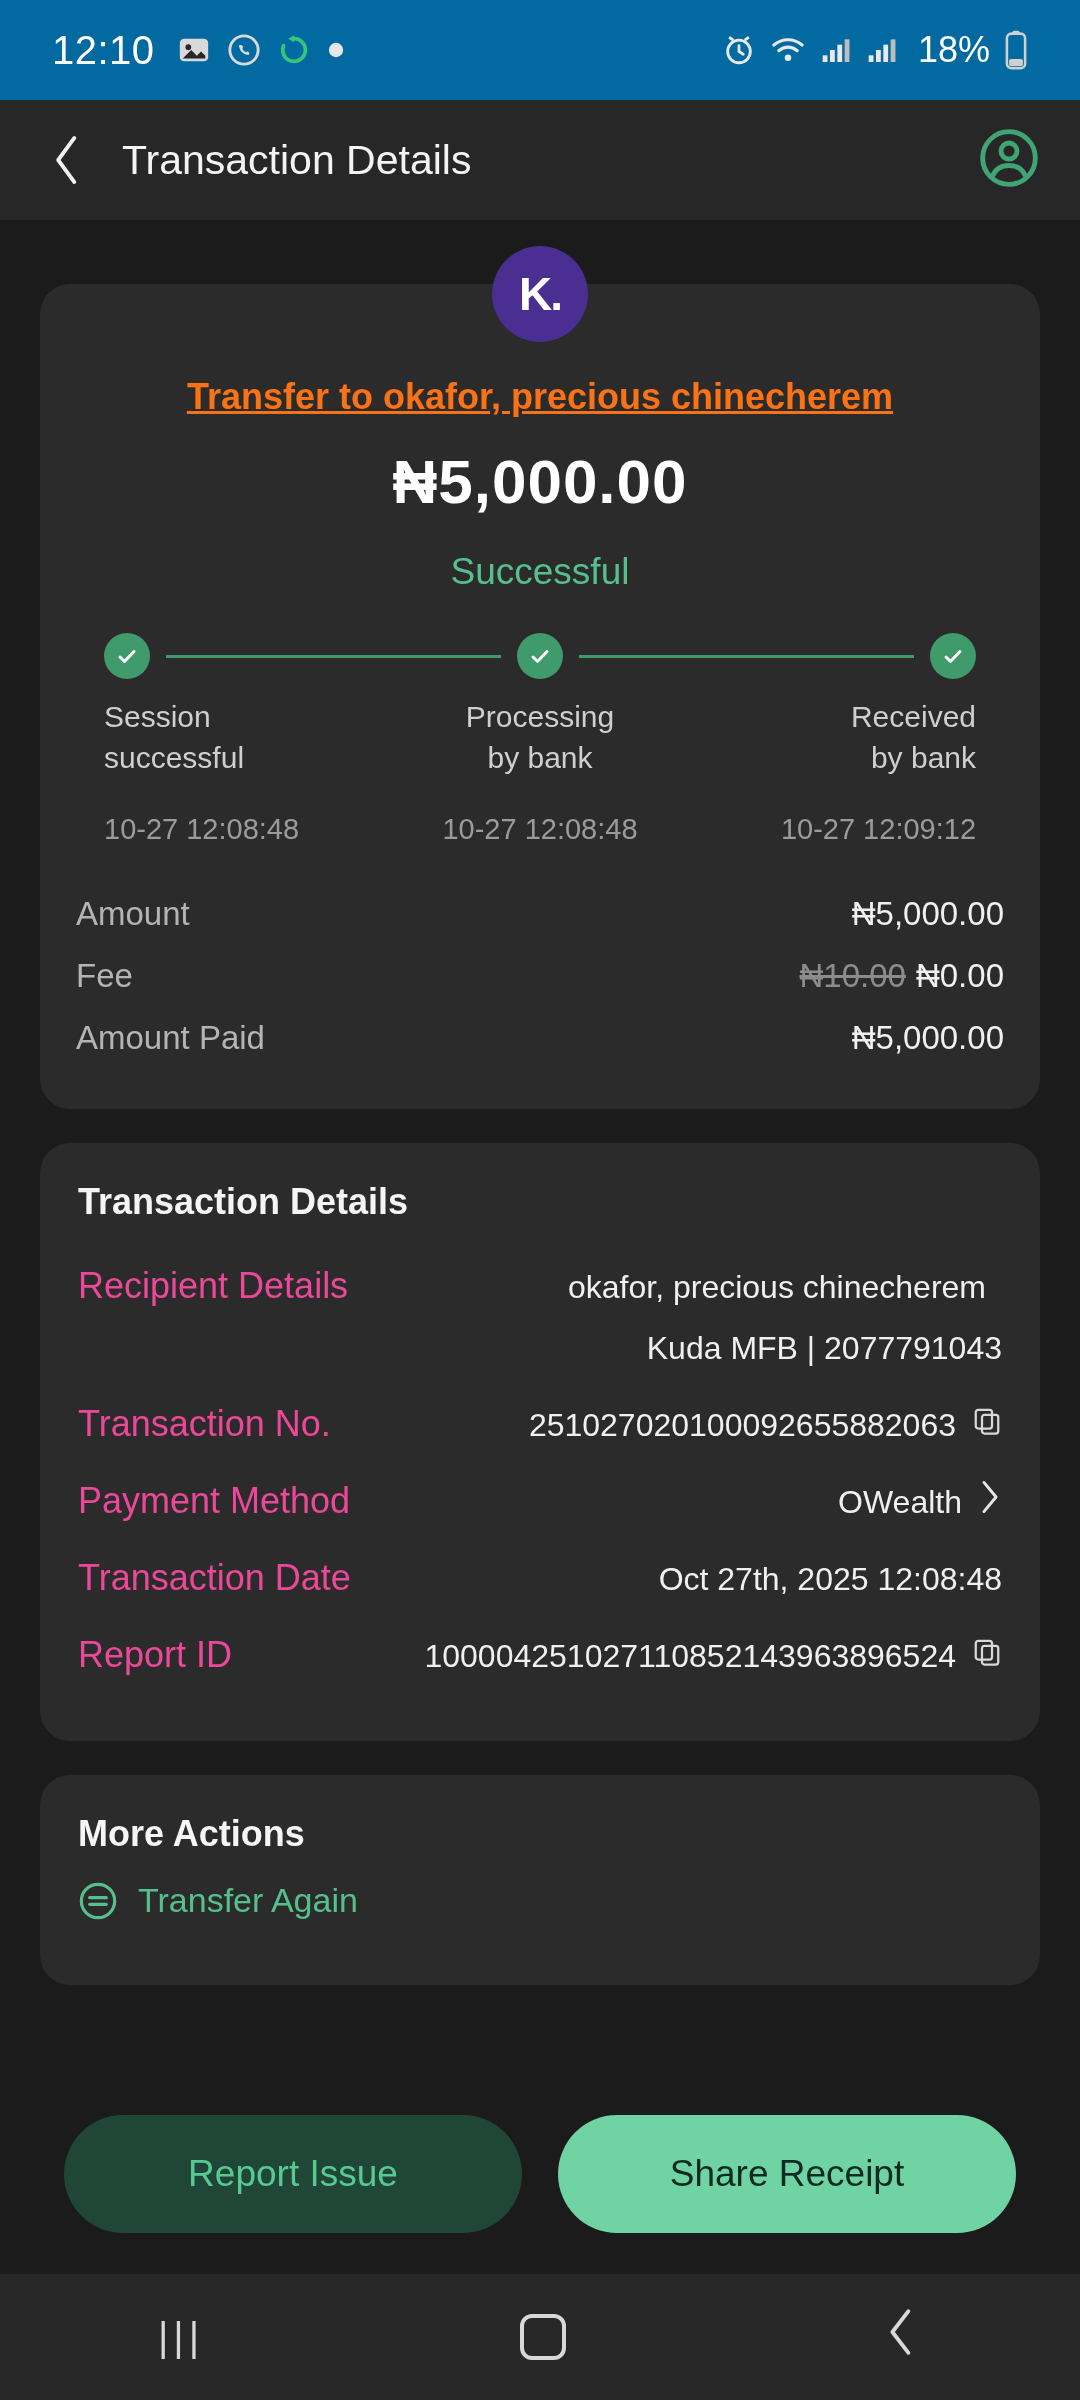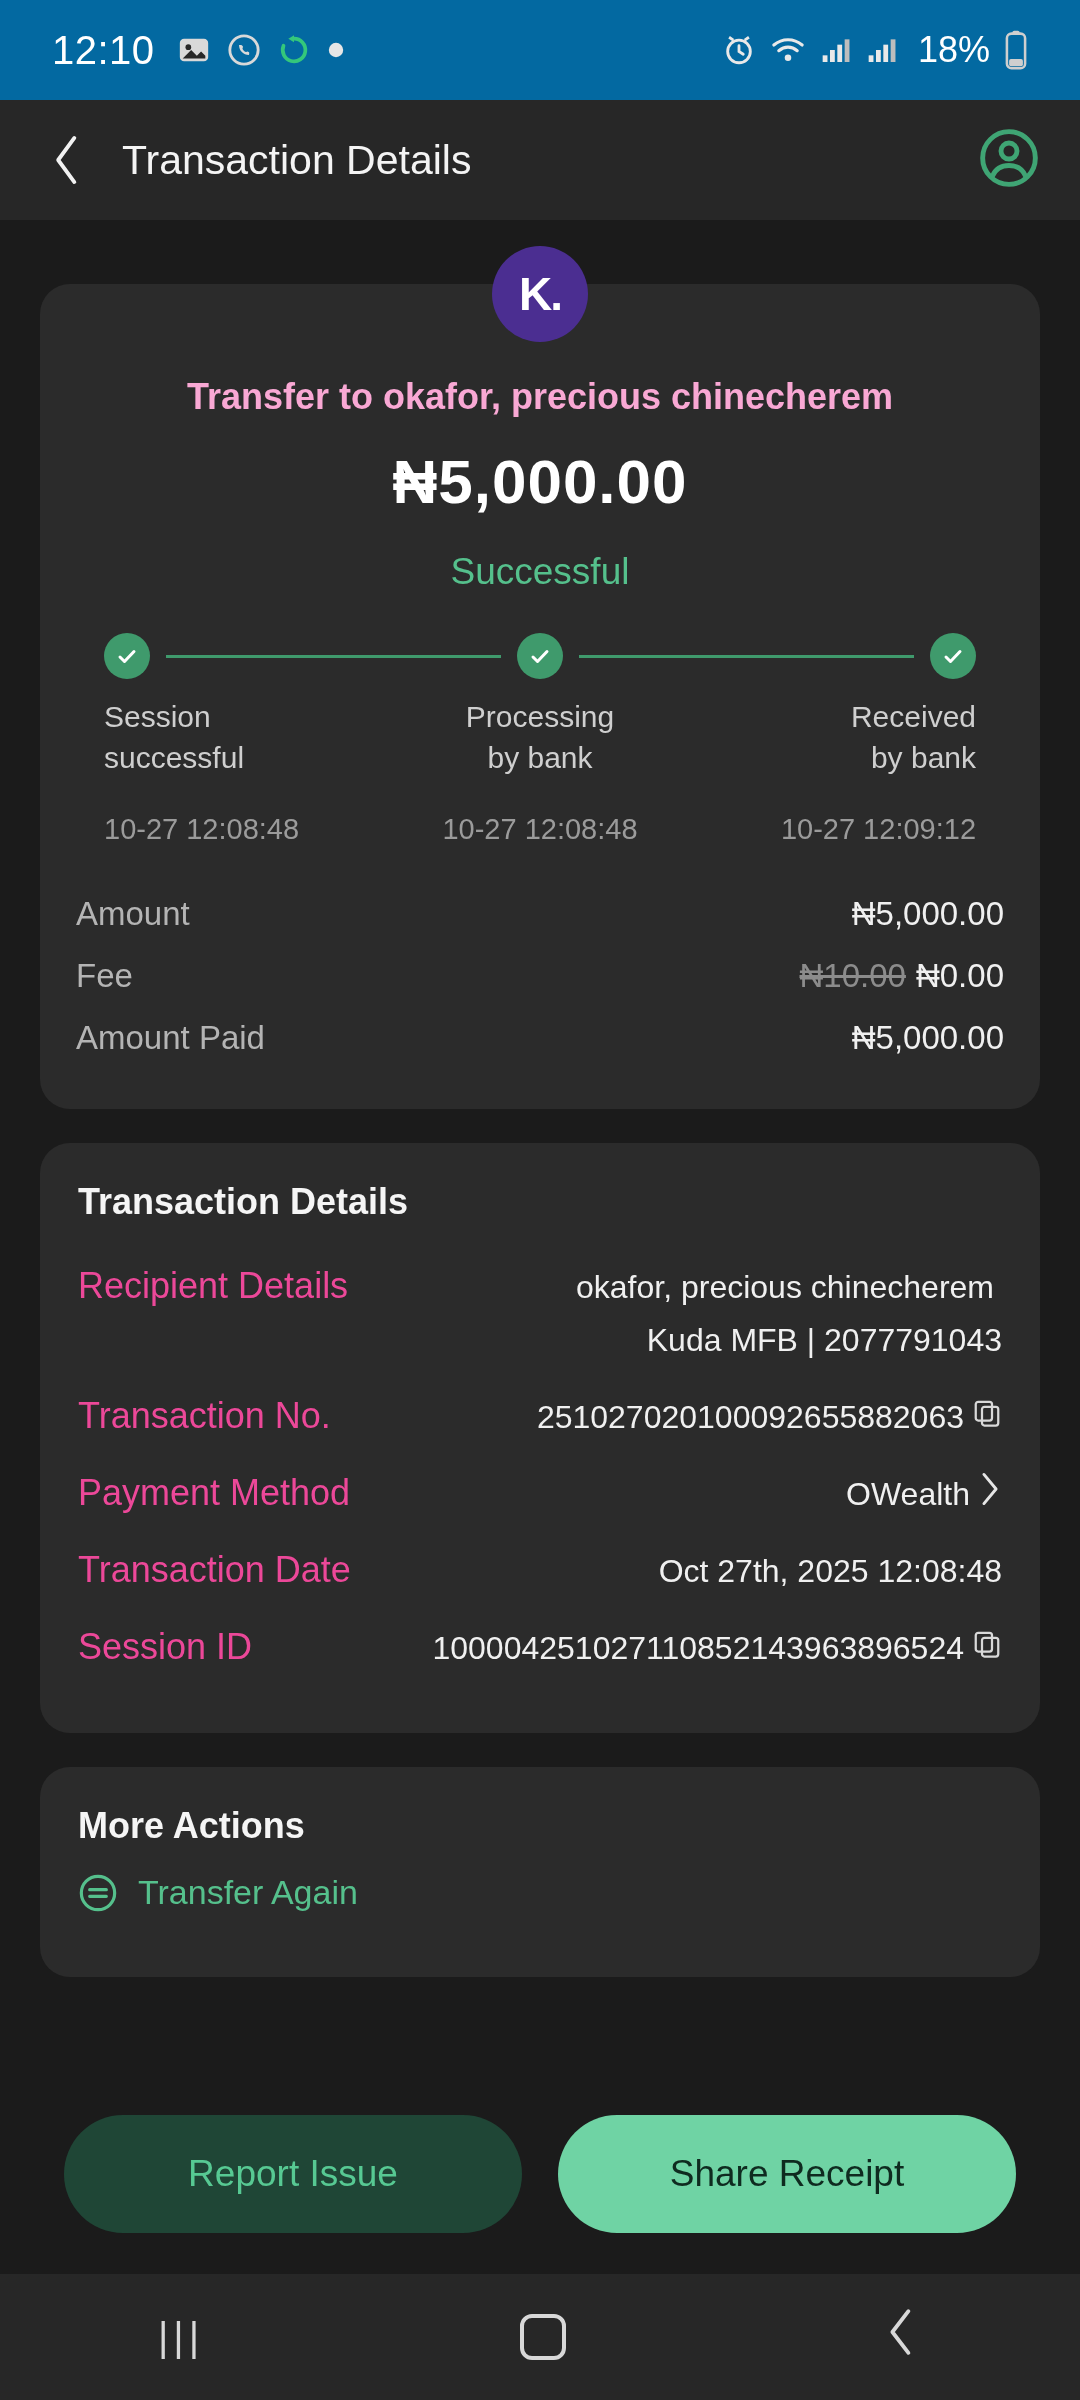--- a/index.html
+++ b/index.html
@@ -107,24 +107,25 @@
     background: #2b2b2b;
     border-radius: 30px;
     margin-top: 0;
   }
   .card-summary {
     margin-top: 64px;
     padding: 92px 36px 40px 36px;
   }
 
   .payee {
-    color: #f9a8d4;
+    color: #f97316;
     font-size: 36px;
     font-weight: bold;
     text-align: center;
+    text-decoration: underline;
   }
   .amount {
     color: #ffffff;
     font-size: 62px;
     font-weight: bold;
     text-align: center;
     margin-top: 28px;
     letter-spacing: 1px;
   }
   .status-ok {
@@ -223,21 +224,21 @@
   }
   .dk { color: #ec4899; font-size: 36px; white-space: nowrap; }
   .dv {
     color: #f0f0f0;
     font-size: 32px;
     text-align: right;
     line-height: 1.4;
     display: flex;
     align-items: center;
     justify-content: flex-end;
-    gap: 8px;
+    gap: 16px;
     flex-wrap: wrap;
   }
   .dv-stack { text-align: right; }
   .copy-icon { color: #d9d9d9; }
   .chev-right { color: #e6e6e6; font-size: 32px; font-weight: 300; }
 
   
   .card-more {
     margin-top: 34px;
     padding: 38px 38px 60px 38px;
@@ -493,21 +494,21 @@
           </span>
         </span>
       </div>
 
       <div class="drow">
         <span class="dk">Transaction Date</span>
         <span class="dv">Oct 27th, 2025 12:08:48</span>
       </div>
 
       <div class="drow">
-        <span class="dk">Session ID</span>
+        <span class="dk">Report ID</span>
         <span class="dv">
           <span>100004251027110852143963896524</span>
           <span class="copy-icon">
             <svg width="30" height="30" viewBox="0 0 24 24">
                 <rect x="3" y="3" width="13" height="15" rx="2" fill="none" stroke="#d9d9d9" stroke-width="1.8"></rect>
                 <rect x="8" y="7" width="13" height="15" rx="2" fill="none" stroke="#d9d9d9" stroke-width="1.8"></rect>
               </svg>
           </span>
         </span>
       </div>

